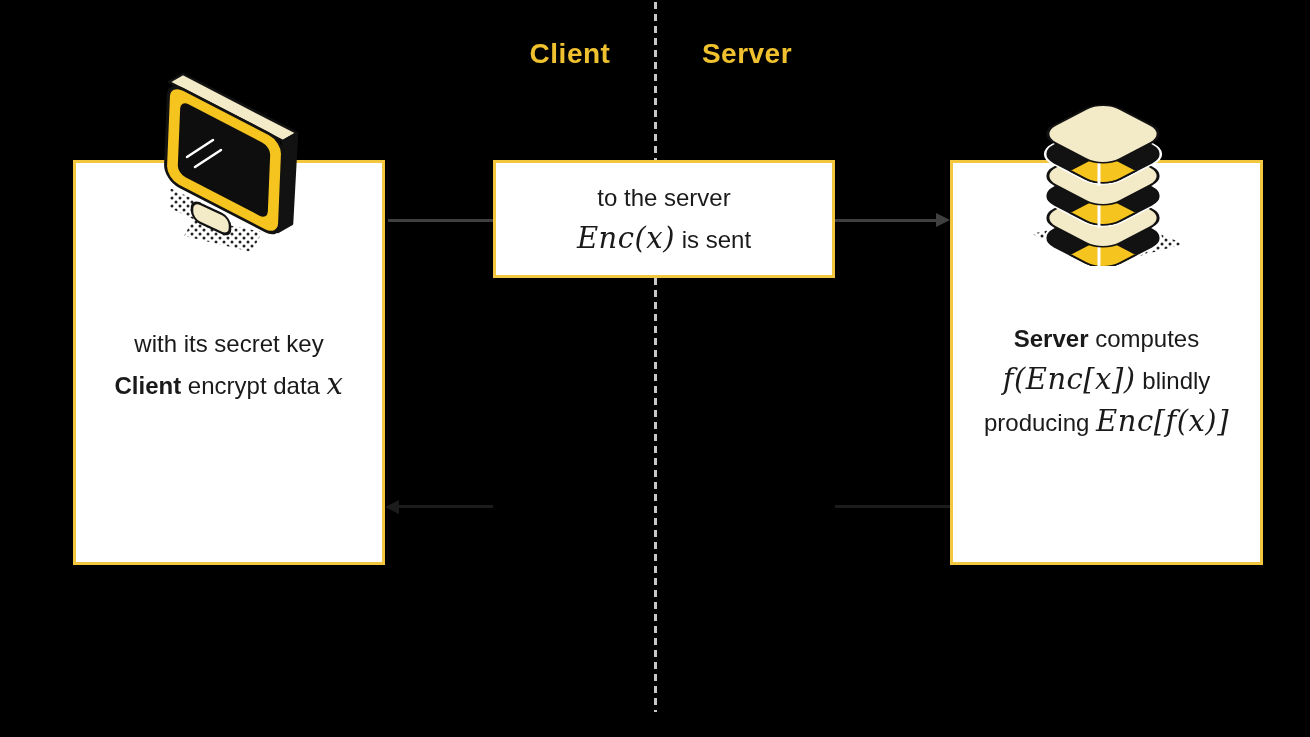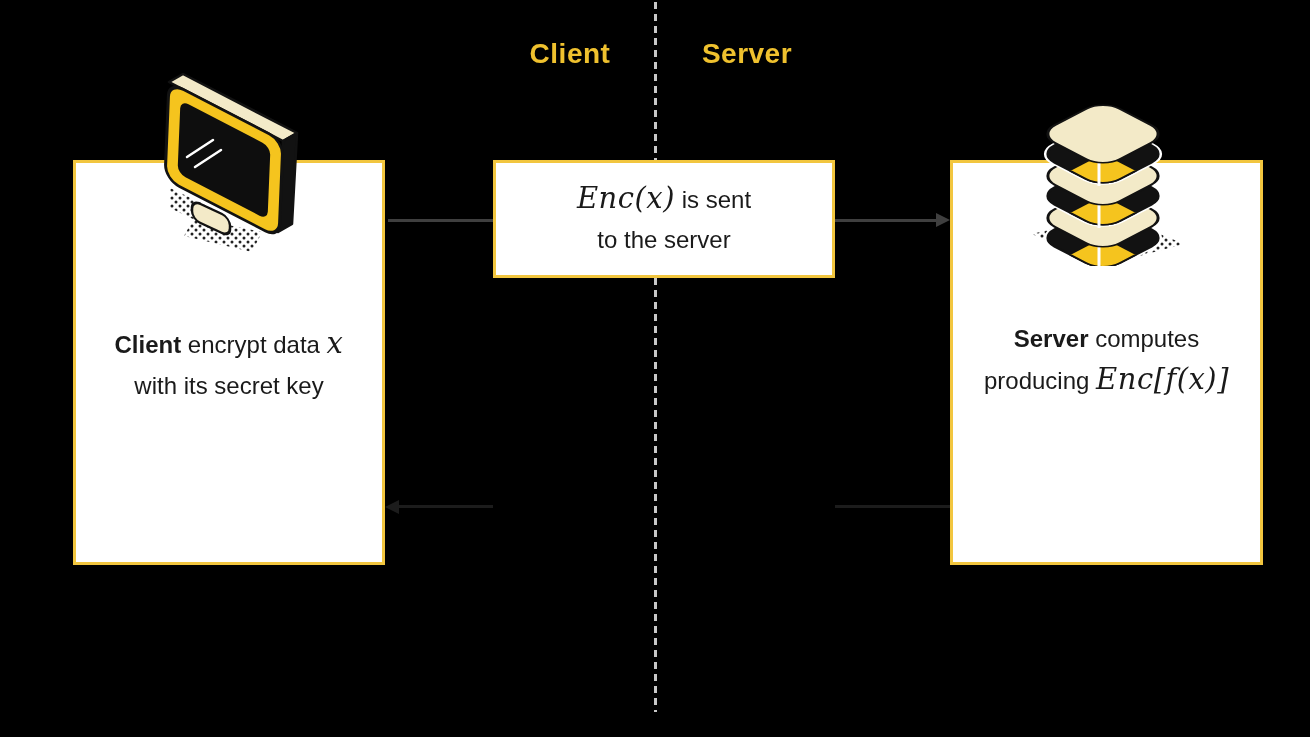--- a/index.html
+++ b/index.html
@@ -104,36 +104,37 @@
   <div class="arrow-line" style="left:388px; top:219px; width:105px;"></div>
   <div class="arrow-line" style="left:835px; top:219px; width:102px;"></div>
   <div class="arrow-head-right" style="left:936px; top:213px;"></div>
 
   <div class="arrow-head-left" style="left:385px; top:500px;"></div>
   <div class="arrow-line dark" style="left:397px; top:505px; width:96px;"></div>
   <div class="arrow-line dark" style="left:835px; top:505px; width:115px;"></div>
 
   <div class="box client-box">
     <div class="side-text">
+      <div>with its secret key</div>
       <div><b>Client</b><span> encrypt data </span><span class="math">x</span></div>
-      <div>with its secret key</div>
     </div>
   </div>
 
   <div class="box server-box">
     <div class="side-text">
       <div><b>Server</b><span> computes</span></div>
+      <div><span class="math">f(Enc[x])</span><span> blindly</span></div>
       <div><span>producing </span><span class="math">Enc[f(x)]</span></div>
     </div>
   </div>
 
   <div class="box msg-top">
     <div class="msg-text">
+      <div>to the server</div>
       <div><span class="math">Enc(x)</span><span> is sent</span></div>
-      <div>to the server</div>
     </div>
   </div>
 
 
   <svg class="icon-svg icon-monitor" viewBox="0 0 186 196">
     <defs>
       <pattern id="dotsM" width="8" height="8" patternUnits="userSpaceOnUse">
         <circle cx="2" cy="2" r="1.5" fill="#222"></circle>
         <circle cx="6" cy="6" r="1.5" fill="#222"></circle>
       </pattern>

